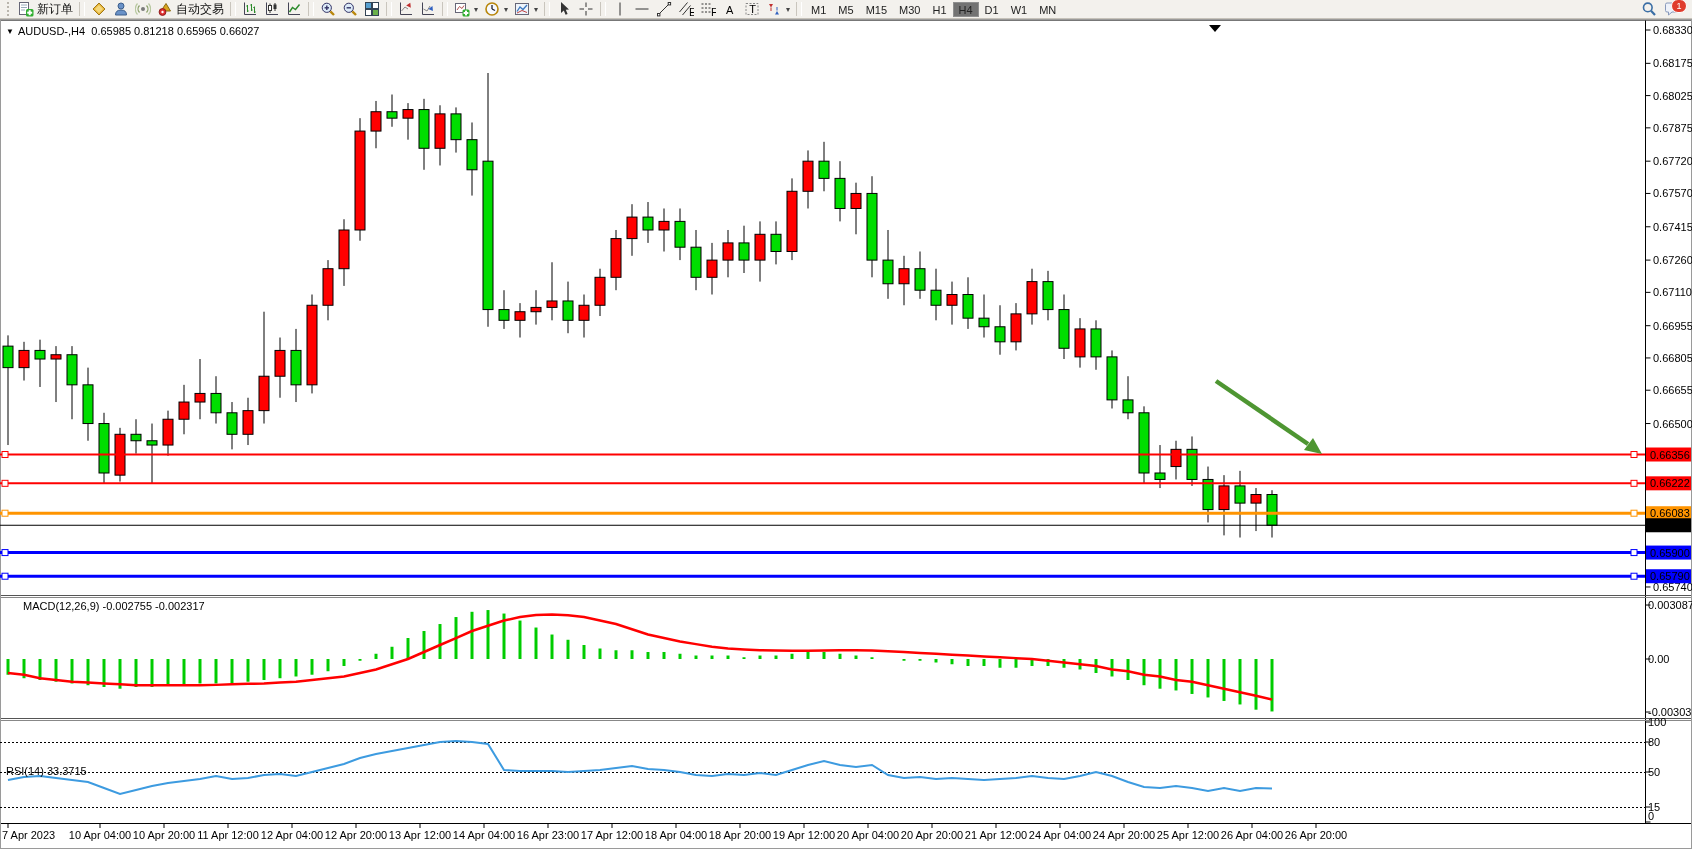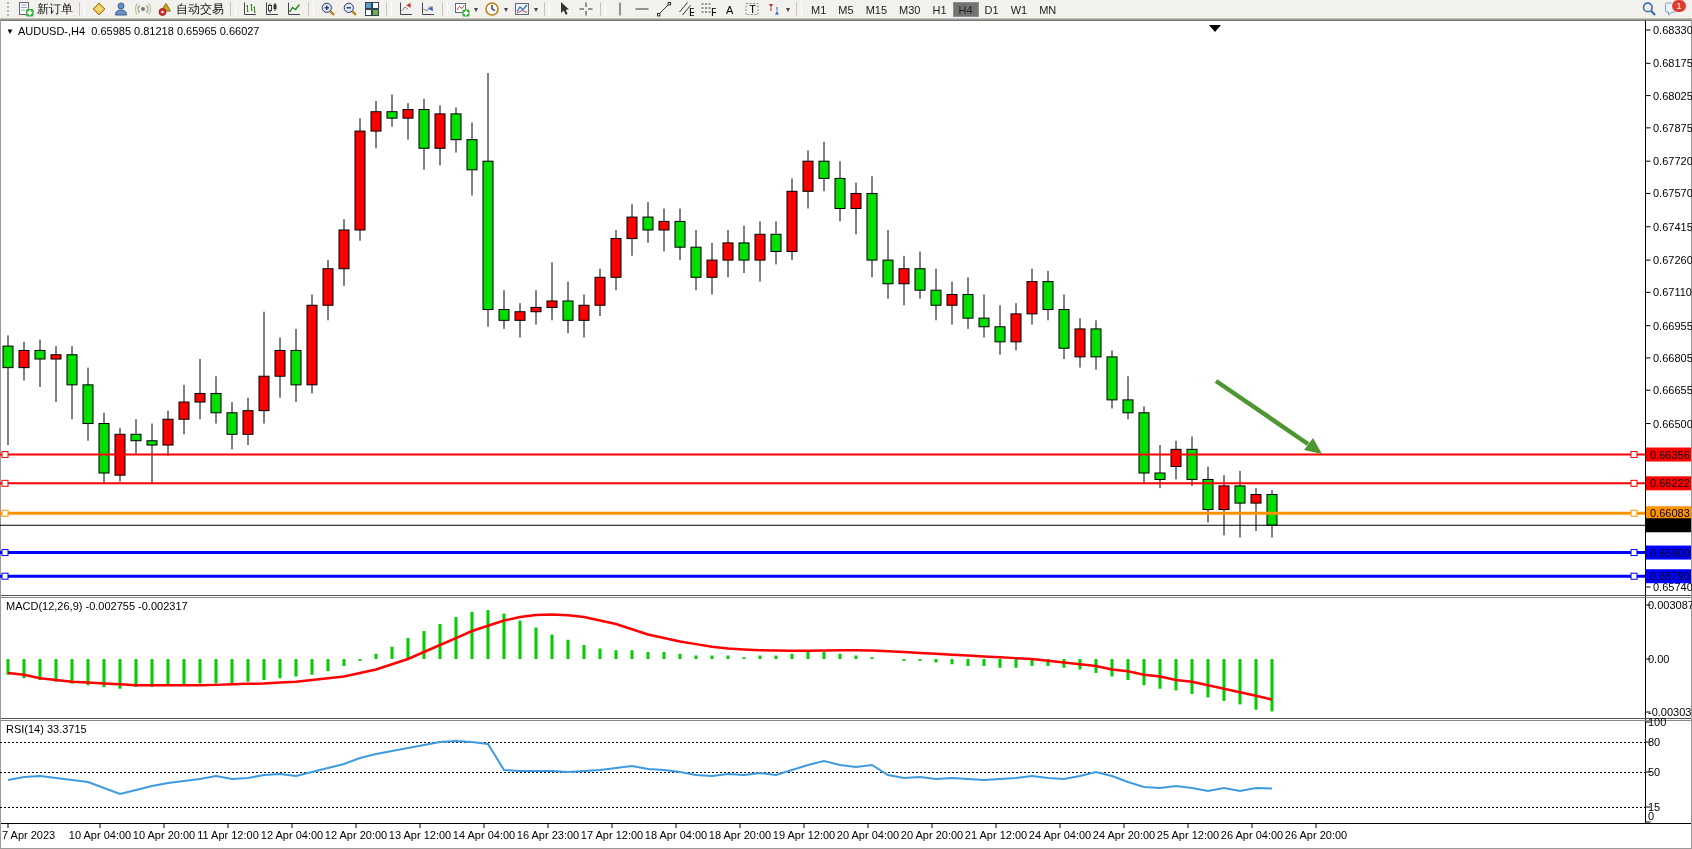--- a/index.html
+++ b/index.html
@@ -19,22 +19,22 @@
   .tf-btn.active{background:#737373;border:1px solid #8f8f8f}
   .tb-right{margin-left:auto;display:flex;align-items:center;gap:4px;padding-right:4px}
   .nbtn{position:relative;background:none;border:none;padding:0 2px;height:18px}
   .badge{position:absolute;top:-1px;right:-4px;min-width:12px;height:12px;background:#e03c2d;color:#fff;
          border-radius:7px;font-size:9px;line-height:12px;text-align:center;padding:0 1px;border:1px solid #fff}
   #chartwrap{position:absolute;top:19px;left:0;width:1692px;height:642px}
   svg text{font-family:"Liberation Sans","DejaVu Sans",sans-serif;font-size:11px;fill:#000}
   .ovl{position:absolute;font-size:11px;color:#000;white-space:pre;z-index:3}
   #symbolTitle{left:6px;top:25px;display:flex;align-items:center;gap:4px}
   #symbolTitle .dd{font-size:8px;color:#000}
-  #macdLabel{left:6px;top:600px}
-  #rsiLabel{left:6px;top:723px}
+  #macdLabel{left:23px;top:600px}
+  #rsiLabel{left:6px;top:765px}
 </style>
 </head>
 <body>
 
 <div class="toolbar">
   <div class="grip"></div>
 
   <button class="tbtn">
     <svg class="ic" viewBox="0 0 16 16">
       <rect x="1.5" y="1.5" width="9" height="12" fill="#fff" stroke="#667"></rect>

